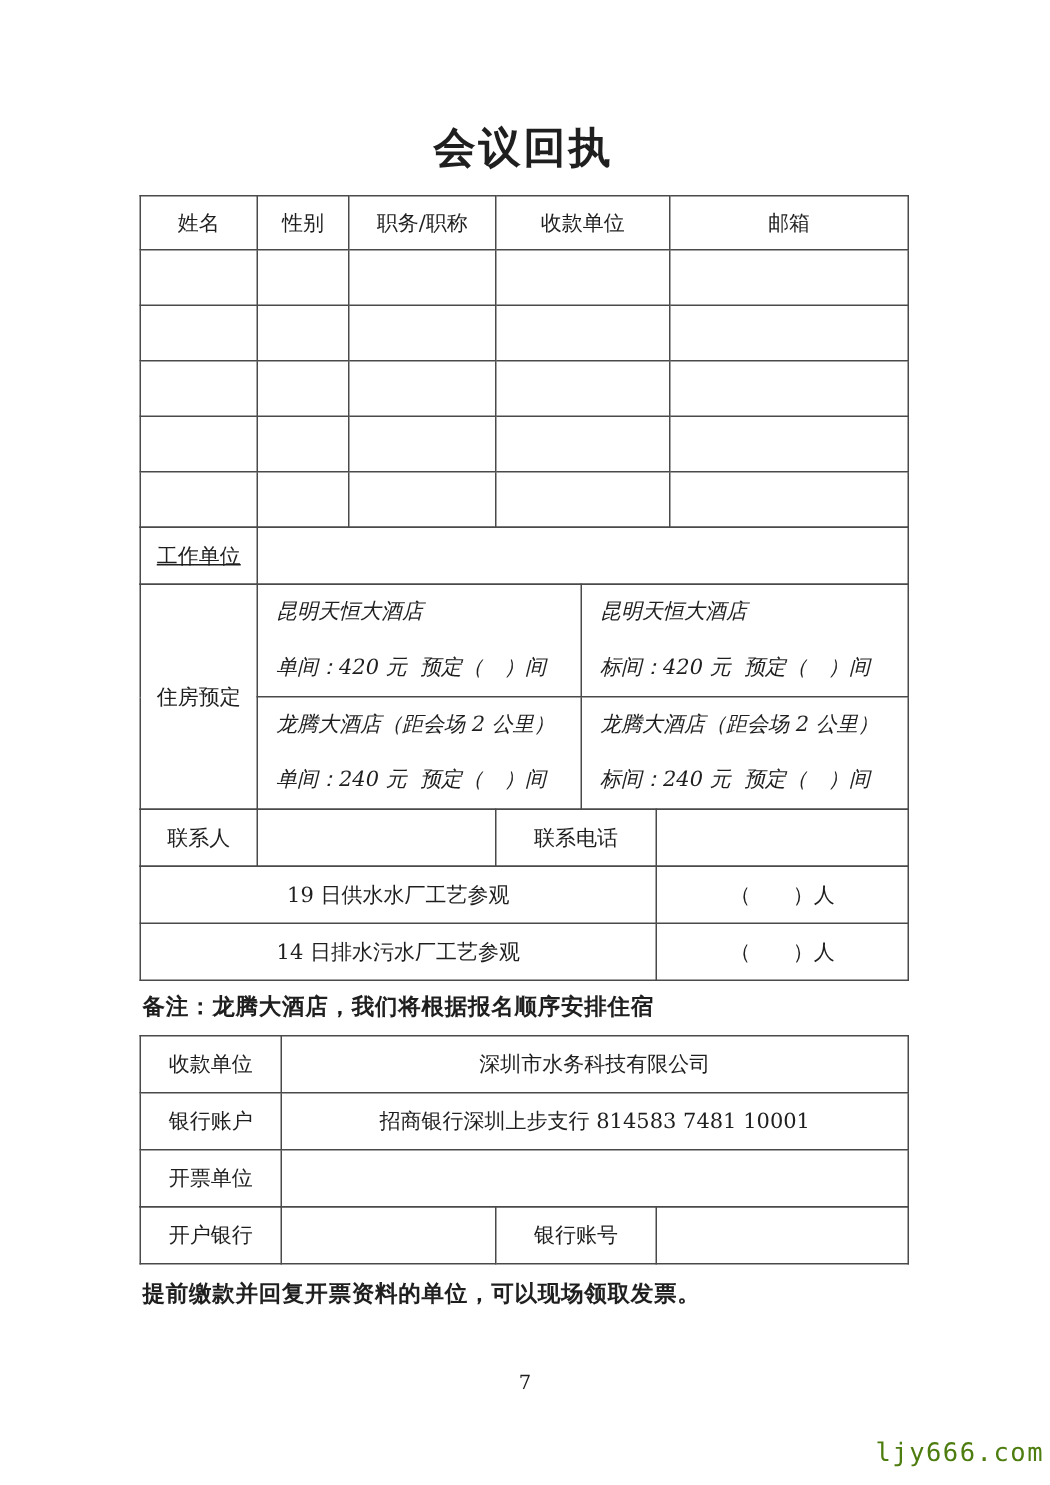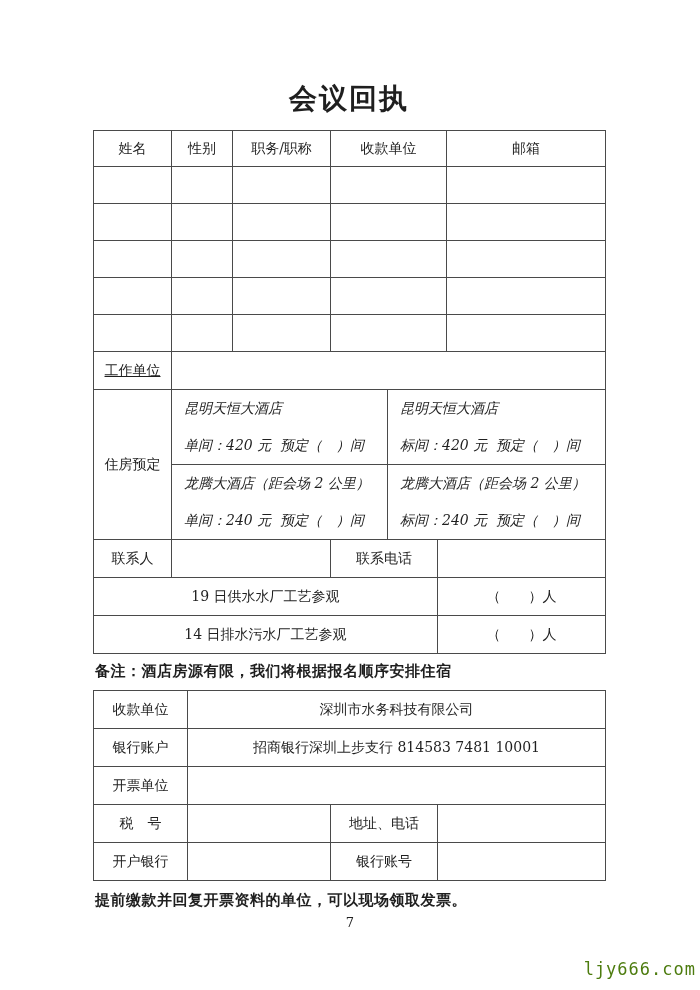--- a/index.html
+++ b/index.html
@@ -203,21 +203,21 @@
           <td style="border-color: rgb(74, 74, 74);">19 日供水水厂工艺参观</td>
           <td class="pre" style="border-color: rgb(74, 74, 74);">（　　）人</td>
         </tr>
         <tr class="row38">
           <td style="border-color: rgb(74, 74, 74);">14 日排水污水厂工艺参观</td>
           <td class="pre" style="border-color: rgb(74, 74, 74);">（　　）人</td>
         </tr>
       </tbody>
     </table>
 
-    <div class="note">备注：酒店房源有限，我们将根据报名顺序安排住宿</div>
+    <div class="note">备注：龙腾大酒店，我们将根据报名顺序安排住宿</div>
 
     <table>
       <colgroup>
           <col style="width:94px">
           <col style="width:418px">
         </colgroup>
       <tbody>
         <tr class="row38">
           <td style="border-color: rgb(74, 74, 74);">收款单位</td>
           <td style="border-color: rgb(74, 74, 74);">深圳市水务科技有限公司</td>
@@ -235,26 +235,20 @@
 
     <table>
       <colgroup>
           <col style="width:94px">
           <col style="width:143px">
           <col style="width:107px">
           <col style="width:168px">
         </colgroup>
       <tbody>
         <tr class="row38">
-          <td class="pre" style="border-color: rgb(74, 74, 74);">税　号</td>
-          <td style="border-color: rgb(74, 74, 74);"></td>
-          <td style="border-color: rgb(74, 74, 74);">地址、电话</td>
-          <td style="border-color: rgb(74, 74, 74);"></td>
-        </tr>
-        <tr class="row38">
           <td style="border-color: rgb(74, 74, 74);">开户银行</td>
           <td style="border-color: rgb(74, 74, 74);"></td>
           <td style="border-color: rgb(74, 74, 74);">银行账号</td>
           <td style="border-color: rgb(74, 74, 74);"></td>
         </tr>
       </tbody>
     </table>
 
     <div class="note-bottom">提前缴款并回复开票资料的单位，可以现场领取发票。</div>
 

